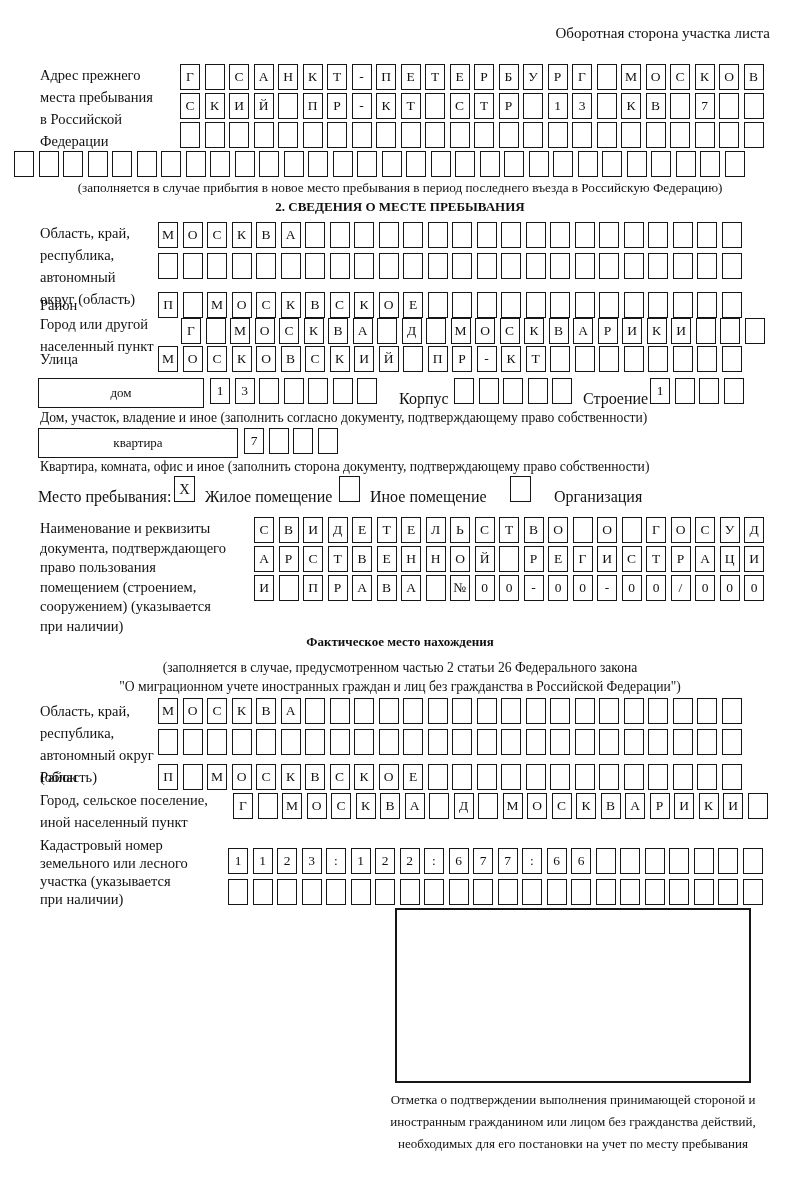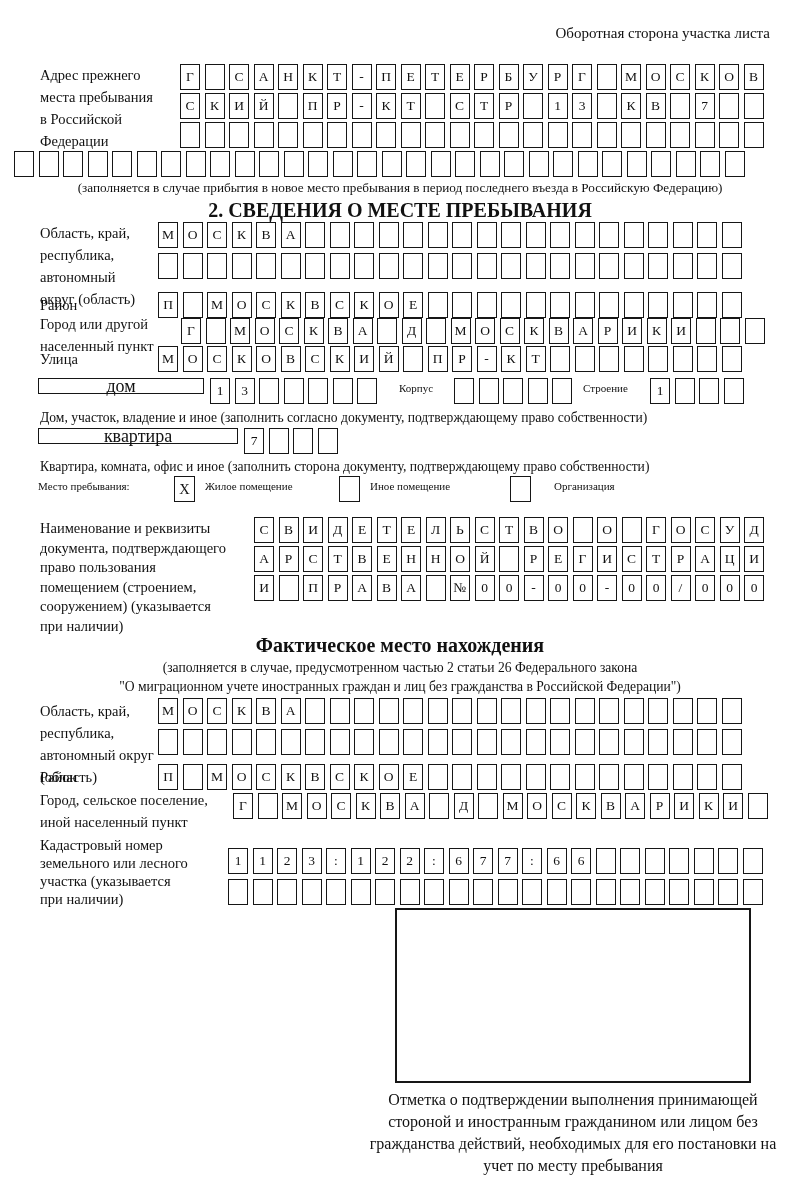--- a/index.html
+++ b/index.html
@@ -3,38 +3,38 @@
 <meta charset="utf-8">
 <style>
   html,body{margin:0;padding:0;background:#ffffff;}
   .page{
     position:relative;width:800px;height:1180px;background:#ffffff;overflow:hidden;
     font-family:"Liberation Serif","DejaVu Serif",serif;color:#111;
   }
   .lbl{position:absolute;font-size:14.5px;line-height:22px;white-space:pre-line;}
   .note{position:absolute;font-size:13.2px;line-height:18px;}
   .center{left:0;width:800px;text-align:center;}
-  .sect{position:absolute;font-weight:bold;font-size:20px;}
+  .sect{position:absolute;font-weight:bold;font-size:13px;}
   .grid{position:absolute;display:flex;}
   .cell{
     box-sizing:border-box;flex:none;width:20px;height:26px;margin-right:4.5px;
     border:1.6px solid #161616;display:inline-flex;align-items:center;justify-content:center;
     font-size:13.5px;background:#fff;
   }
   .wbox{
-    position:absolute;box-sizing:border-box;height:16px;border:1.7px solid #161616;
-    display:flex;align-items:center;justify-content:center;font-size:18px;background:#fff;
+    position:absolute;box-sizing:border-box;height:30px;border:1.7px solid #161616;
+    display:flex;align-items:center;justify-content:center;font-size:13px;background:#fff;
   }
   .cbox{
     position:absolute;box-sizing:border-box;width:21px;height:26px;border:1.6px solid #161616;
     display:flex;align-items:center;justify-content:center;font-size:14.5px;background:#fff;
   }
-  .inline-lbl{position:absolute;font-size:11px;}
+  .inline-lbl{position:absolute;font-size:16px;margin-top:8px;}
   .stamp-box{position:absolute;box-sizing:border-box;border:2px solid #161616;background:#fff;}
-  .caption{position:absolute;font-size:16px;line-height:22px;text-align:center;}
+  .caption{position:absolute;font-size:13px;line-height:22px;text-align:center;}
 </style>
 </head>
 <body>
 
 <div class="page">
 
   <div class="note" style="top:24px;left:440px;width:330px;text-align:right;font-size:15px;">Оборотная сторона участка листа</div>
 
   <div class="lbl" style="left:40px;top:64px;width:130px;">Адрес прежнего
 места пребывания

